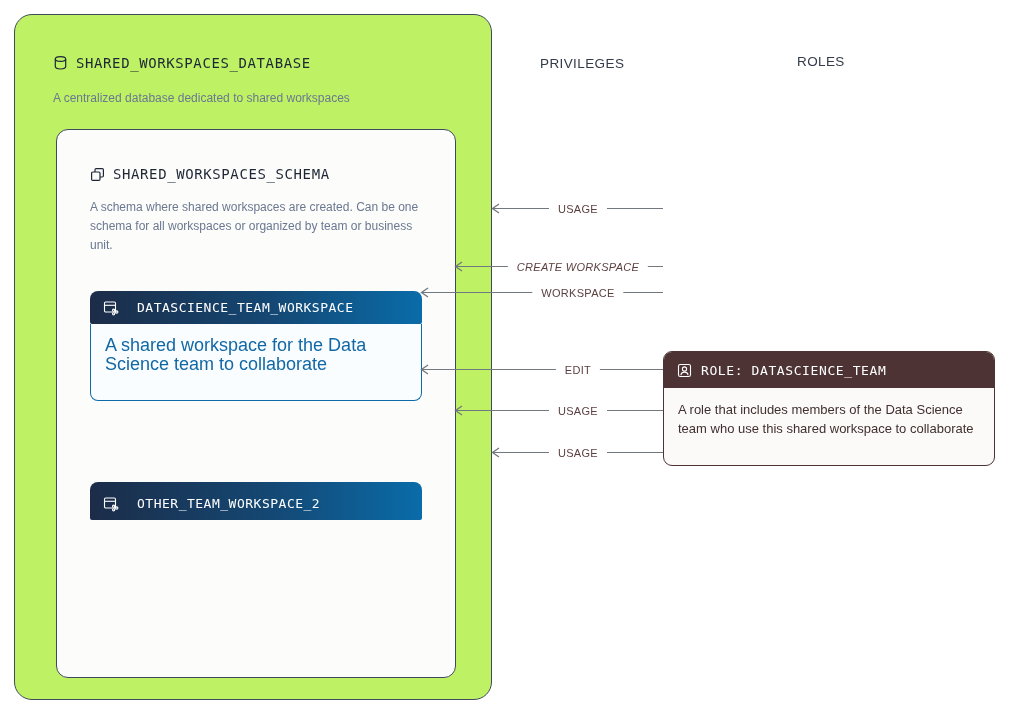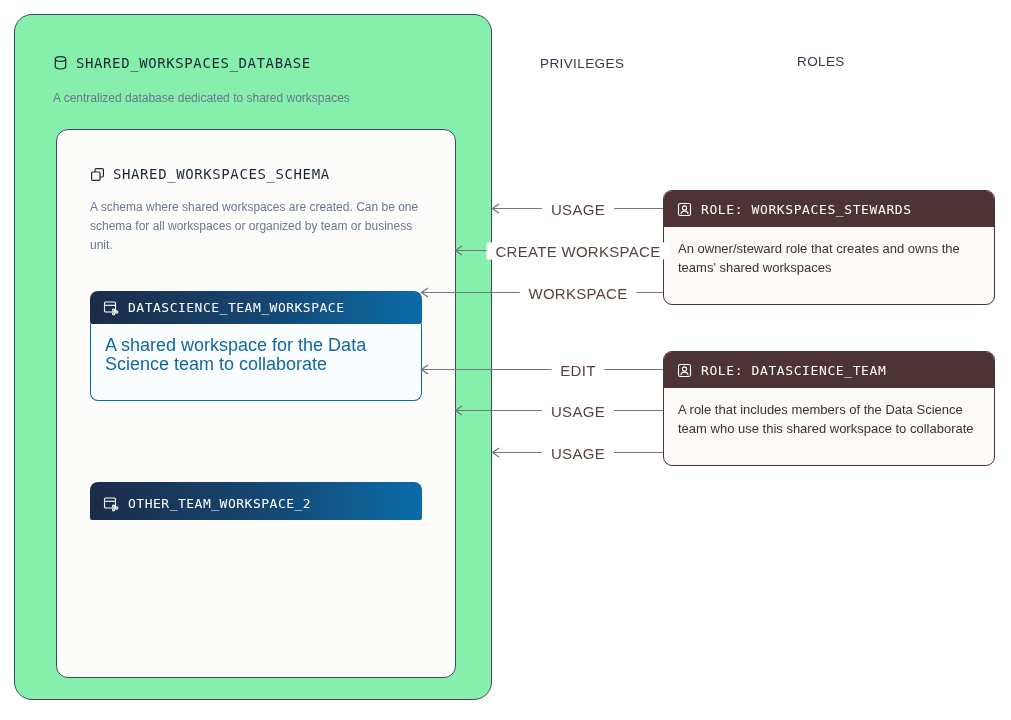--- a/index.html
+++ b/index.html
@@ -5,41 +5,41 @@
   * { box-sizing: border-box; margin: 0; padding: 0; }
   html, body { background: #ffffff; }
   body { font-family: "Liberation Sans", sans-serif; }
   .canvas { position: relative; width: 1011px; height: 720px; background: #ffffff; overflow: hidden; }
 
   .mono { font-family: "DejaVu Sans Mono", monospace; }
 
   
   .db-box {
     position: absolute; left: 14px; top: 14px; width: 478px; height: 686px;
-    border: 1.5px solid #3e4a5c; border-radius: 18px; background: #86efac;
+    border: 1.5px solid #3e4a5c; border-radius: 18px; background: #bef264;
   }
   .entity-header { position: absolute; display: flex; align-items: center; gap: 8px; }
   .entity-title { font-size: 14px; letter-spacing: 0.6px; color: #1d2736; }
   .entity-desc { position: absolute; font-size: 12px; line-height: 19px; color: #6a7890; }
 
   .db-header { left: 38px; top: 40px; }
   .db-desc { left: 38px; top: 74px; width: 420px; }
 
   
   .schema-box {
     position: absolute; left: 41px; top: 114px; width: 400px; height: 549px;
     border: 1px solid #3e4a5c; border-radius: 12px; background: #fcfcfb; padding-left: 24px;
   }
   .schema-header { left: 33px; top: 36px; }
   .schema-desc { left: 33px; top: 68px; width: 335px; }
 
   
   .ws-card { position: absolute; width: 332px; border-radius: 9px; }
   .ws-header {
-    display: flex; align-items: center; gap: 9px; height: 33px; padding: 0 13px;
+    display: flex; align-items: center; gap: 18px; height: 33px; padding: 0 13px;
     background: linear-gradient(90deg, #1c2c48 0%, #144874 55%, #0a6ca9 100%);
     border-radius: 8px 8px 2px 2px; color: #ffffff;
   }
   .ws-title { font-size: 13px; letter-spacing: 0.5px; color: #ffffff; }
   .ws-body {
     background: #fafdff; border: 1px solid #0d6ba9; border-top: none;
     border-radius: 0 0 8px 8px; padding: 12px 14px;
     font-size: 18px; line-height: 19px; color: #1268a5;
   }
   .ws-main { left: 33px; top: 161px; }
@@ -69,21 +69,21 @@
   .role-body { padding: 12px 14px; font-size: 13px; line-height: 19px; color: #40302f; }
   .role-stewards { top: 190px; height: 115px; }
   .role-datascience { top: 351px; height: 115px; }
 
   
   .connector { position: absolute; height: 0; border-top: 1px solid #71787f; }
   .connector .arrowhead { position: absolute; left: -1px; top: -7px; }
   .conn-label {
     position: absolute; top: 0; transform: translate(-50%, -50%);
     background: #ffffff; padding: 0 9px; white-space: nowrap;
-    font-size: 15px; letter-spacing: 0.3px; color: #5c3f3f;
+    font-size: 11px; letter-spacing: 0.3px; color: #5c3f3f;
   }
 
   .icon { flex: 0 0 auto; display: inline-flex; }
 </style>
 </head>
 <body>
 
 <div class="canvas">
 
   <div class="db-box">
@@ -166,33 +166,20 @@
 
       <div class="ws-card ws-stack-1">
       </div>
 
     </div>
   </div>
 
   <div class="col-header col-privileges">PRIVILEGES</div>
   <div class="col-header col-roles">ROLES</div>
 
-  <div class="role-card role-stewards">
-    <div class="role-header">
-      <span class="icon">
-        <svg width="15" height="15" viewBox="0 0 15 15" fill="none" stroke="#ffffff" stroke-width="1.1">
-          <rect x="1.5" y="1.5" width="12" height="12" rx="1.8"></rect>
-          <circle cx="7.5" cy="6" r="2.1"></circle>
-          <path d="M4 12.2 c0 -2.4 2 -3.1 3.5 -3.1 s3.5 0.7 3.5 3.1"></path>
-        </svg>
-      </span>
-      <span class="role-title mono">ROLE: WORKSPACES_STEWARDS</span>
-    </div>
-    <div class="role-body">An owner/steward role that creates and owns the teams' shared workspaces</div>
-  </div>
 
   <div class="role-card role-datascience">
     <div class="role-header">
       <span class="icon">
         <svg width="15" height="15" viewBox="0 0 15 15" fill="none" stroke="#ffffff" stroke-width="1.1">
           <rect x="1.5" y="1.5" width="12" height="12" rx="1.8"></rect>
           <circle cx="7.5" cy="6" r="2.1"></circle>
           <path d="M4 12.2 c0 -2.4 2 -3.1 3.5 -3.1 s3.5 0.7 3.5 3.1"></path>
         </svg>
       </span>
@@ -201,21 +188,21 @@
     <div class="role-body">A role that includes members of the Data Science team who use this shared workspace to collaborate</div>
   </div>
 
   <div class="connector" style="left:492px; top:208px; width:171px;">
     <svg class="arrowhead" width="11" height="13" viewBox="0 0 11 13" fill="none" stroke="#71787f" stroke-width="1.3">
         <polyline points="8,2 1.5,6.5 8,11"></polyline>
       </svg>
     <span class="conn-label" style="left:86px;">USAGE</span>
   </div>
 
-  <div class="connector" style="left:455px; top:250px; width:208px;">
+  <div class="connector" style="left:455px; top:266px; width:208px;font-style:italic;">
     <svg class="arrowhead" width="11" height="13" viewBox="0 0 11 13" fill="none" stroke="#71787f" stroke-width="1.3">
         <polyline points="8,2 1.5,6.5 8,11"></polyline>
       </svg>
     <span class="conn-label" style="left:123px;">CREATE WORKSPACE</span>
   </div>
 
   <div class="connector" style="left:421px; top:292px; width:242px;">
     <svg class="arrowhead" width="11" height="13" viewBox="0 0 11 13" fill="none" stroke="#71787f" stroke-width="1.3">
         <polyline points="8,2 1.5,6.5 8,11"></polyline>
       </svg>

